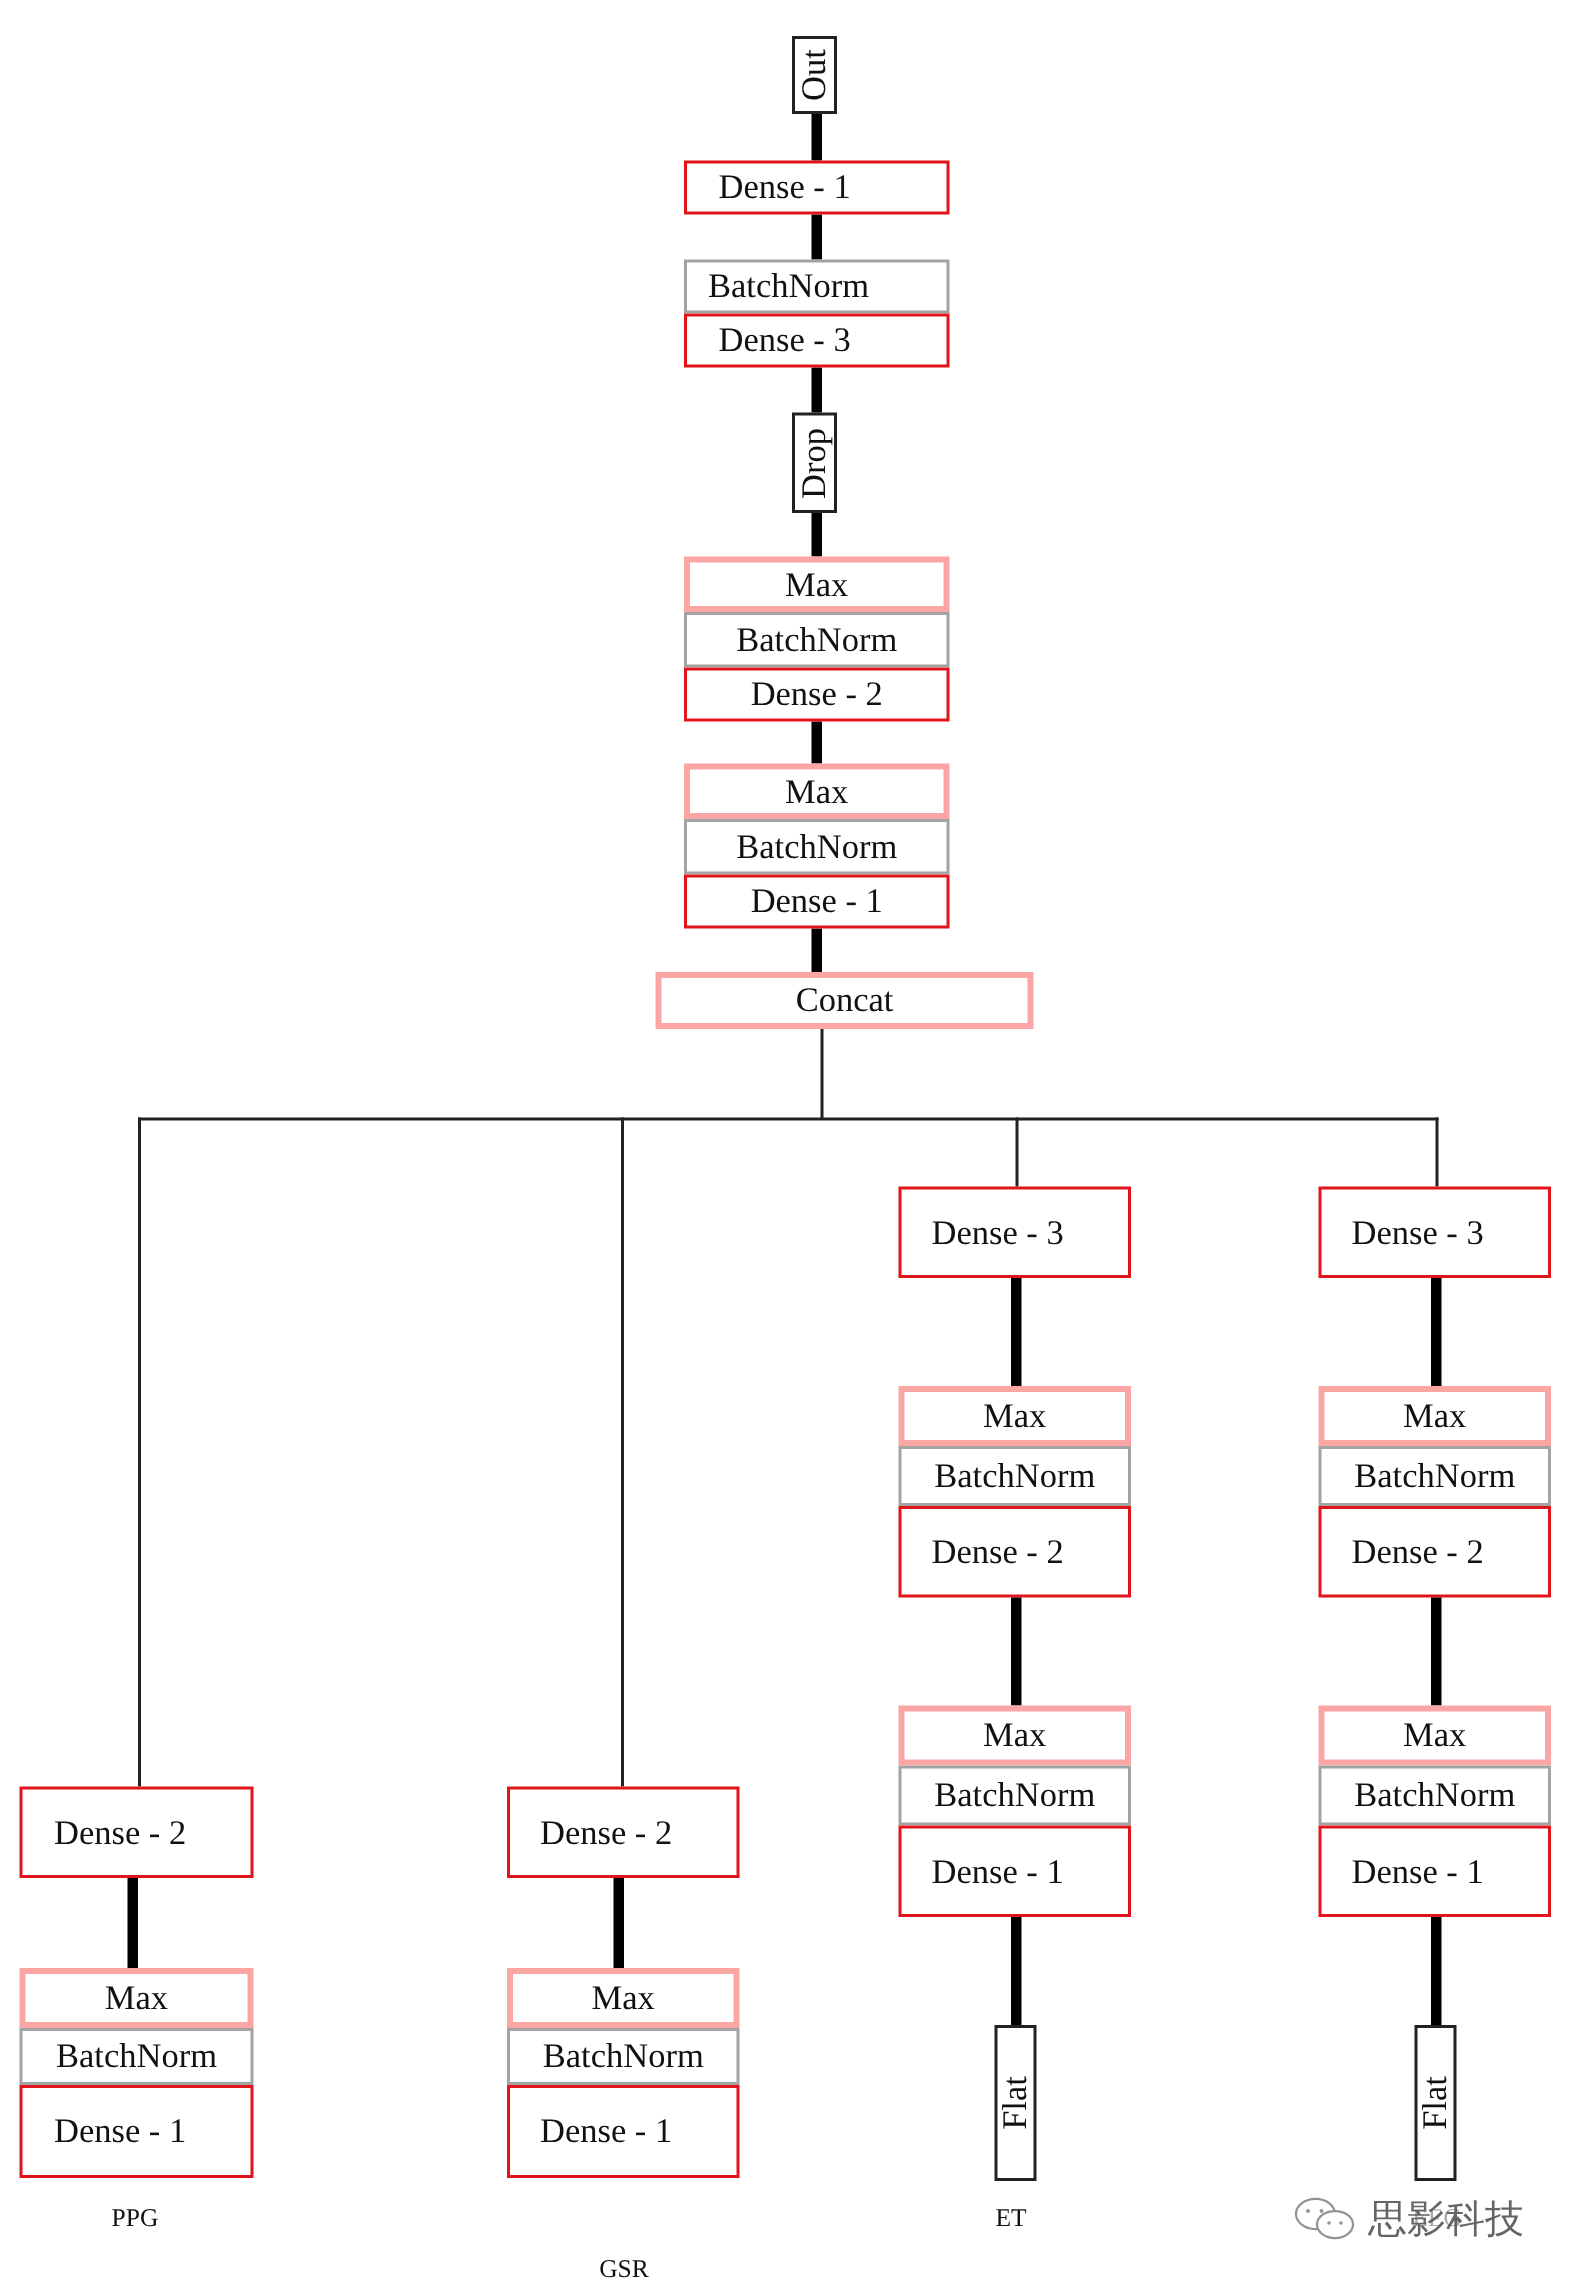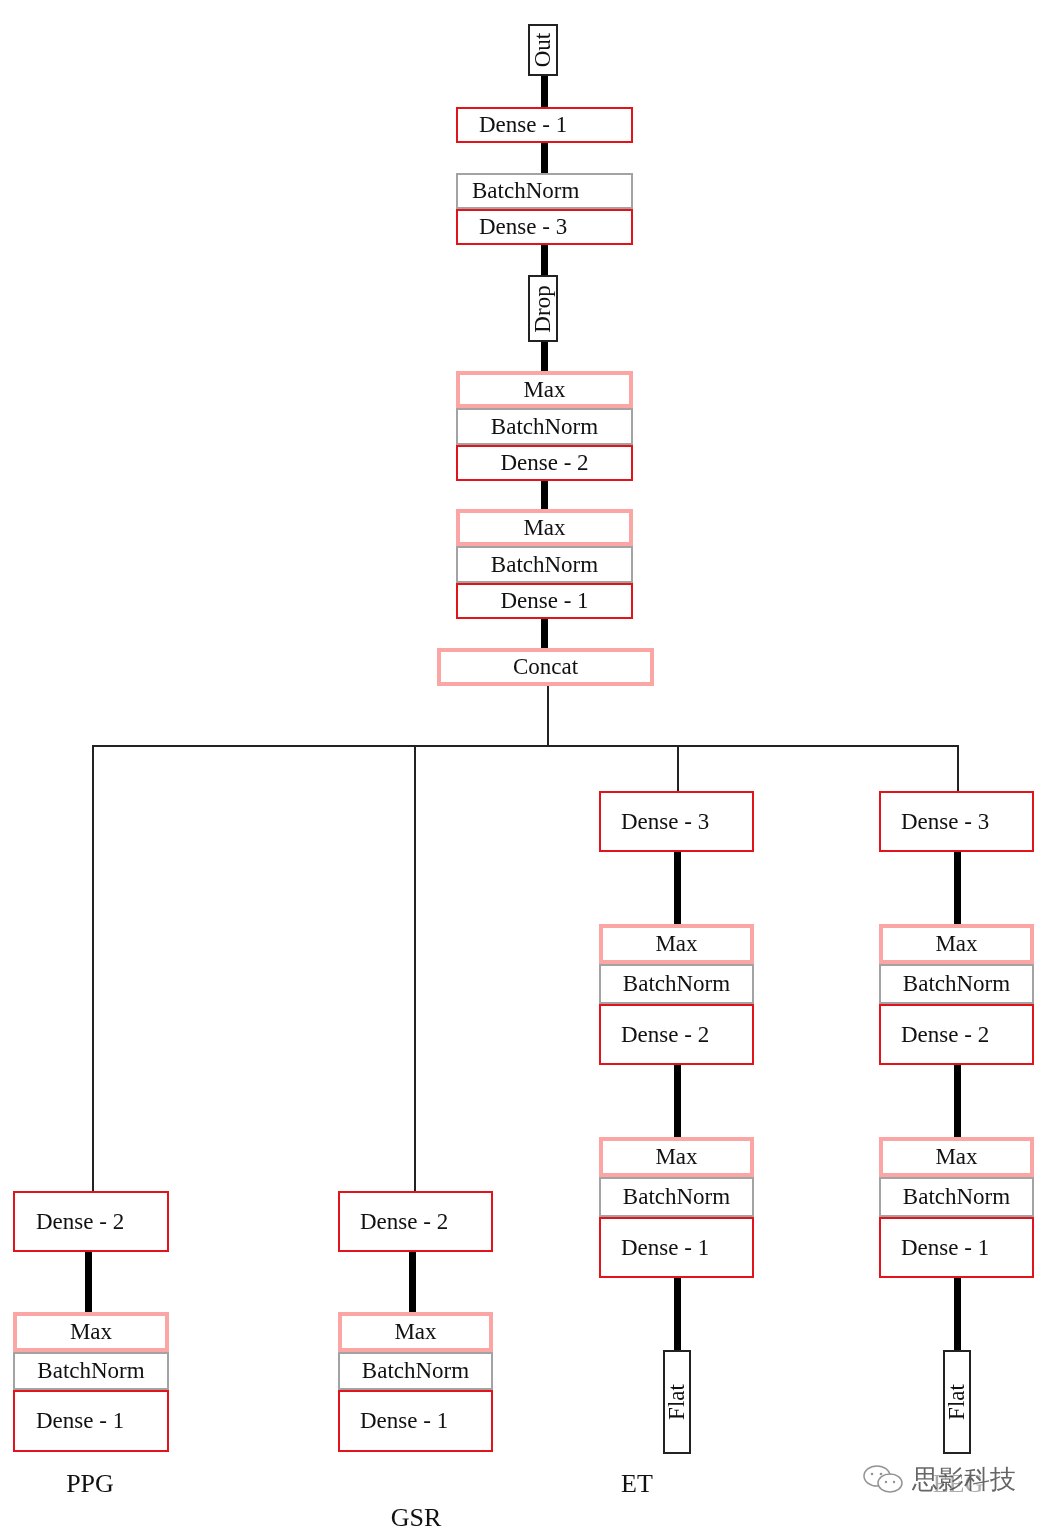--- a/index.html
+++ b/index.html
@@ -5,21 +5,21 @@
   html,body{margin:0;padding:0;background:#fff;}
   body{width:1052px;height:1526px;position:relative;overflow:hidden;font-family:"Liberation Serif","DejaVu Serif",serif;color:#111;}
   .box{position:absolute;box-sizing:border-box;background:#fff;display:flex;align-items:center;justify-content:center;font-size:23px;white-space:nowrap;}
   .red{border:2px solid #e2141b;}
   .green{border:2px solid #a3a3a3;}
   .black{border:4px solid #fca5a5;}
   .vtext{position:absolute;box-sizing:border-box;border:2px solid #222;background:#fff;}
   .vtext span{position:absolute;left:50%;top:50%;transform:translate(-50%,-50%) rotate(-90deg);font-size:23px;white-space:nowrap;}
   .thick{position:absolute;background:#000;width:7px;}
   .thin{position:absolute;background:#222;}
-  .label{position:absolute;font-size:26px;transform:translateX(-50%);}
+  .label{position:absolute;font-size:17px;transform:translateX(-50%);}
   .wm{position:absolute;left:862px;top:1462px;display:flex;align-items:center;color:#555;font-family:"DejaVu Sans",sans-serif;font-size:26px;opacity:.9;}
   .wm svg{margin-right:6px;}
 </style>
 </head>
 <body>
 
 <div class="thick" style="left:541px;top:76px;height:32px;"></div>
 <div class="thick" style="left:541px;top:142px;height:32px;"></div>
 <div class="thick" style="left:541px;top:244px;height:34px;"></div>
 <div class="thick" style="left:541px;top:340px;height:32px;"></div>
@@ -55,21 +55,21 @@
 <div class="box black" style="left:456px;top:509px;width:177px;height:37px;">
     <span>Max</span>
   </div>
 <div class="box green" style="left:456px;top:546px;width:177px;height:37px;">
     <span>BatchNorm</span>
   </div>
 <div class="box red" style="left:456px;top:583px;width:177px;height:36px;">
     <span>Dense - 1</span>
   </div>
 
-<div class="box black" style="left:437px;top:648px;width:217px;height:38px;">
+<div class="box black" style="left:437px;top:648px;width:252px;height:38px;">
     <span>Concat</span>
   </div>
 
 <div class="thin" style="left:547px;top:686px;width:2px;height:60px;"></div>
 <div class="thin" style="left:92px;top:745px;width:867px;height:2px;"></div>
 <div class="thin" style="left:92px;top:745px;width:2px;height:447px;"></div>
 <div class="thin" style="left:414px;top:745px;width:2px;height:447px;"></div>
 <div class="thin" style="left:677px;top:745px;width:2px;height:47px;"></div>
 <div class="thin" style="left:957px;top:745px;width:2px;height:47px;"></div>
 
@@ -123,21 +123,21 @@
 <div class="box green" style="left:599px;top:1177px;width:155px;height:40px;">
     <span>BatchNorm</span>
   </div>
 <div class="box red" style="left:599px;top:1217px;width:155px;height:61px;justify-content:flex-start;padding-left:20px;">
     <span>Dense - 1</span>
   </div>
 <div class="thick" style="left:674px;top:1278px;height:73px;"></div>
 <div class="vtext" style="left:663px;top:1350px;width:28px;height:104px;">
     <span>Flat</span>
   </div>
-<div class="label" style="left:637px;top:1469px;">ET</div>
+<div class="label" style="left:674px;top:1469px;">ET</div>
 
 <div class="box red" style="left:879px;top:791px;width:155px;height:61px;justify-content:flex-start;padding-left:20px;">
     <span>Dense - 3</span>
   </div>
 <div class="thick" style="left:954px;top:852px;height:73px;"></div>
 <div class="box black" style="left:879px;top:924px;width:155px;height:40px;">
     <span>Max</span>
   </div>
 <div class="box green" style="left:879px;top:964px;width:155px;height:40px;">
     <span>BatchNorm</span>

